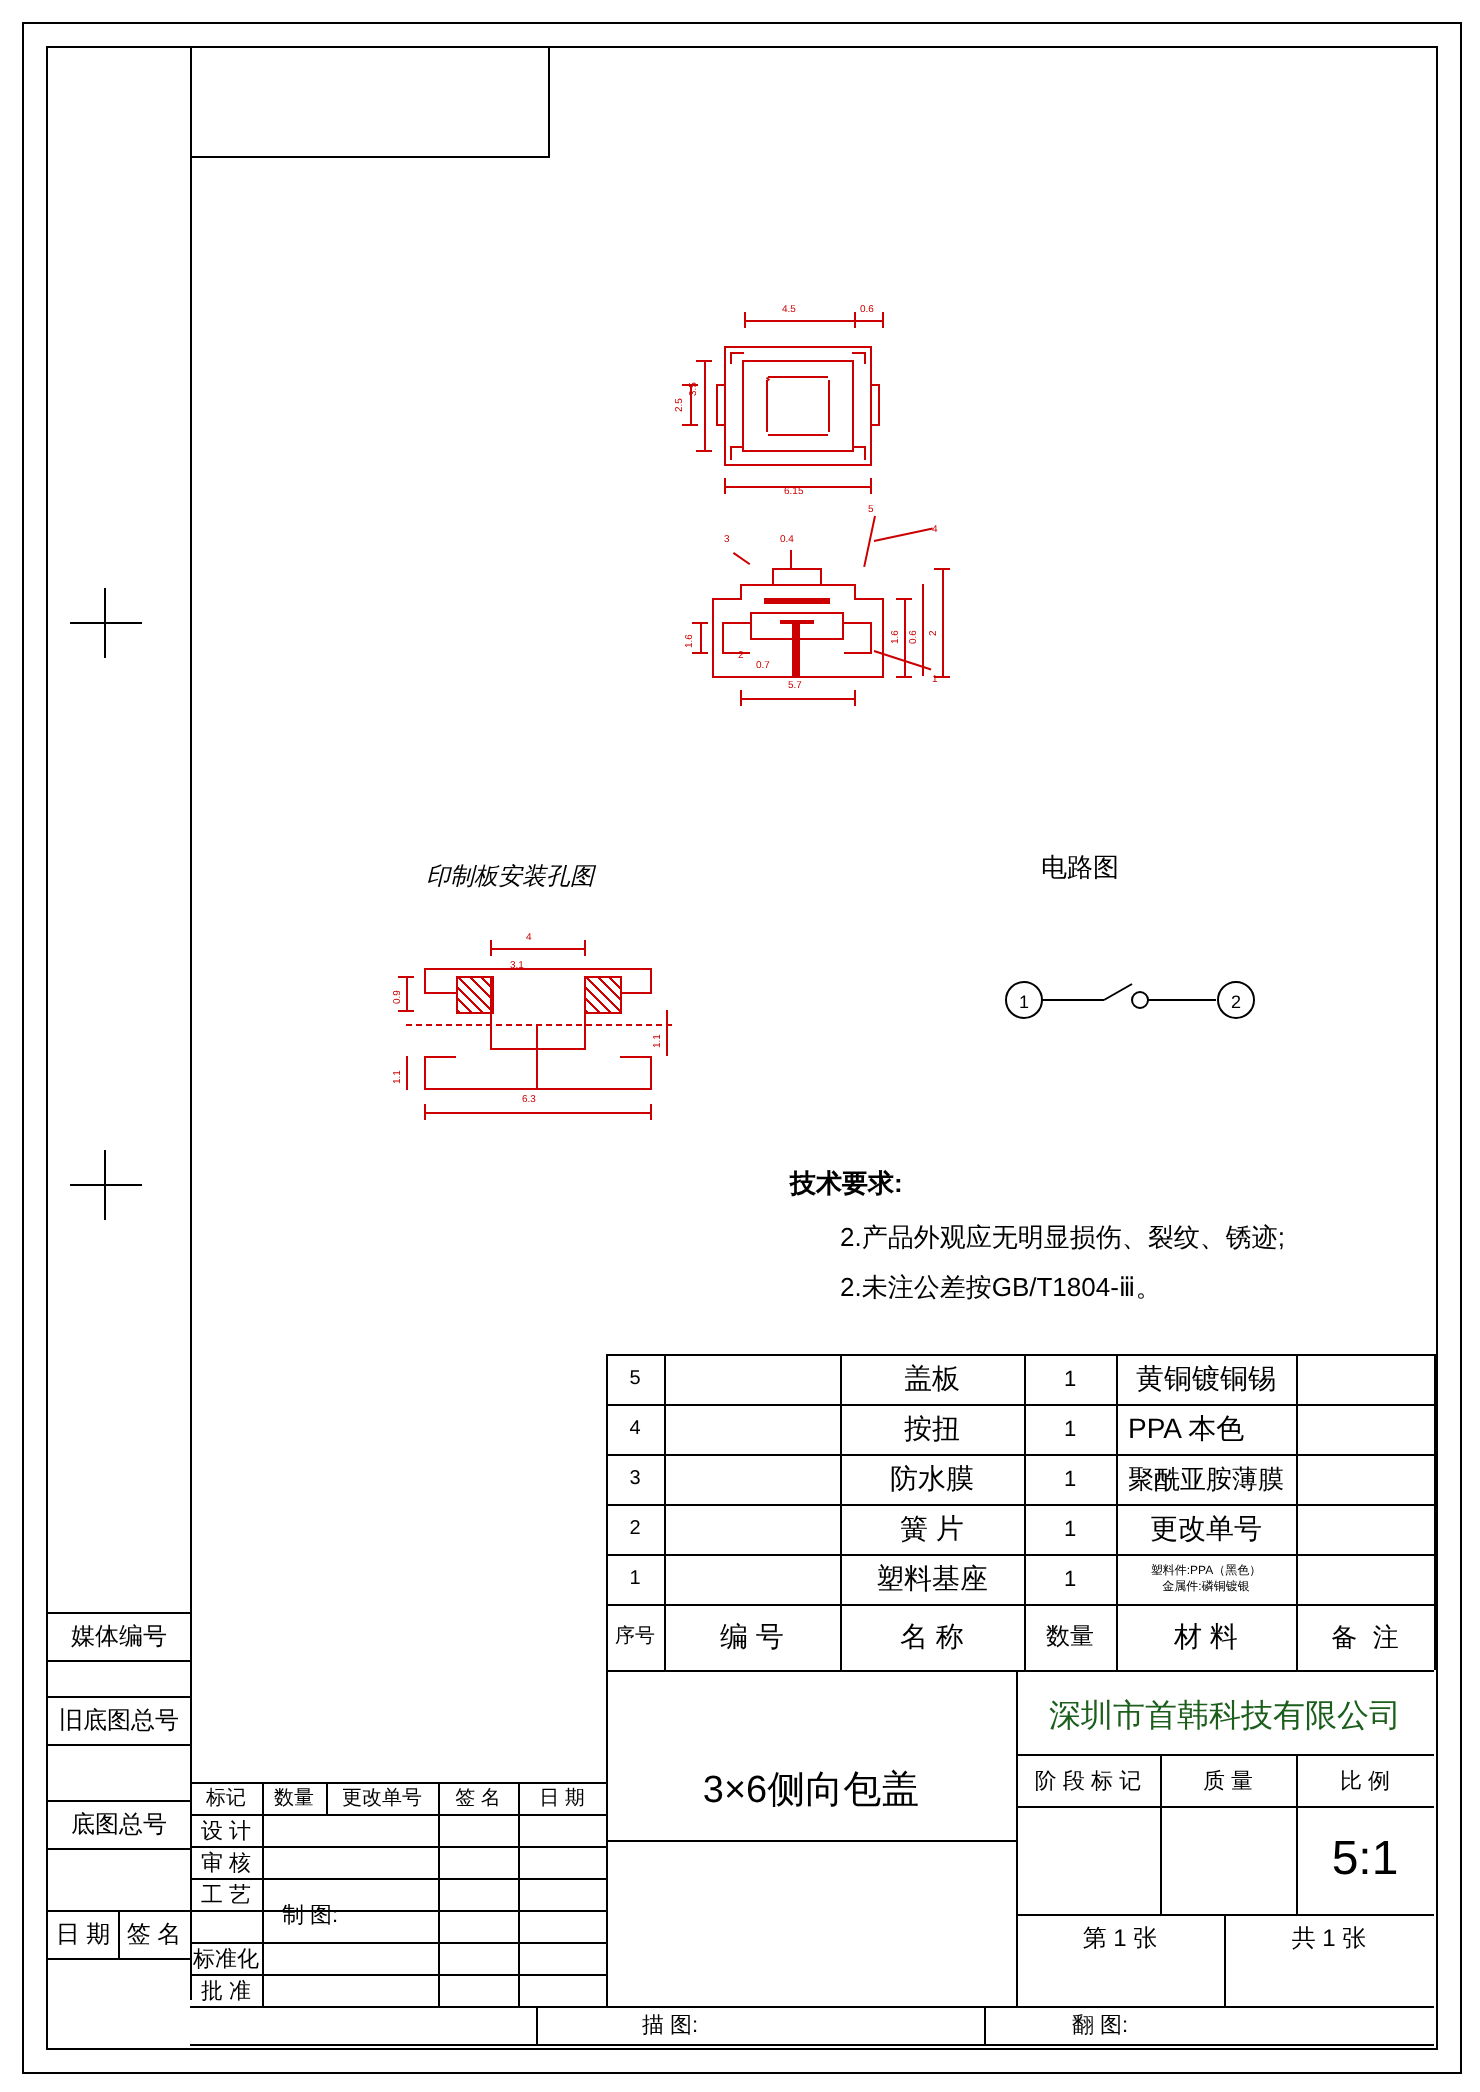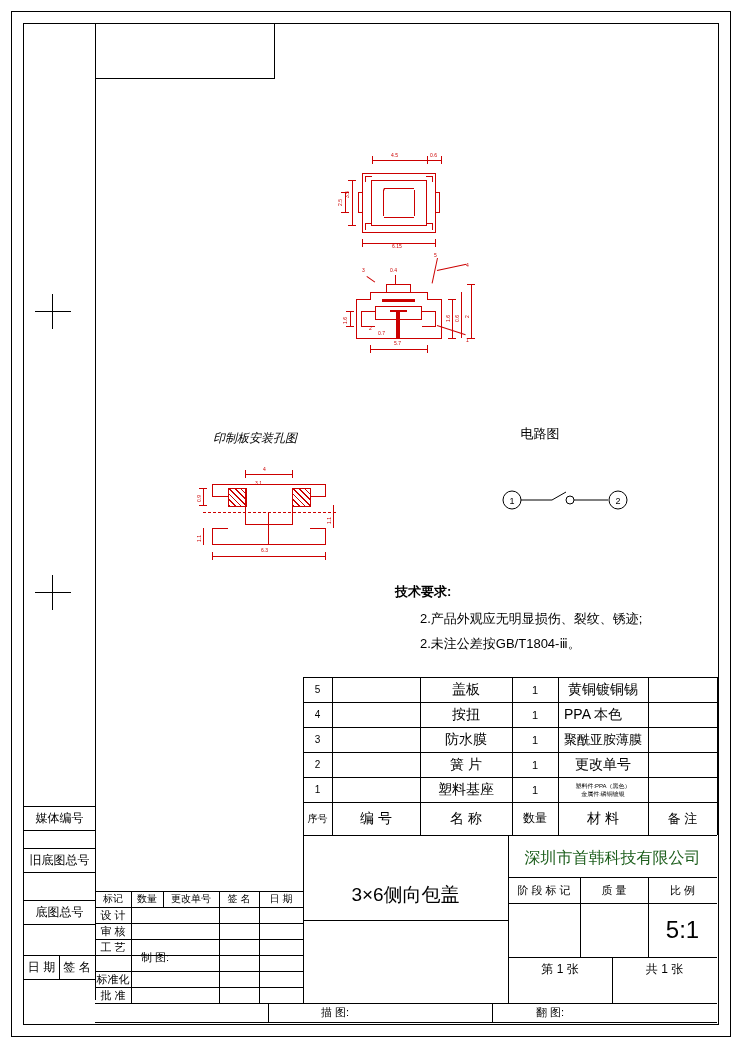--- a/index.html
+++ b/index.html
@@ -255,21 +255,21 @@
     <div class="cell" style="left:420px;top:777px;width:92px;height:25px;font-size:14px;">塑料基座</div>
     <div class="cell" style="left:512px;top:777px;width:46px;height:25px;font-size:11px;">1</div>
     <div class="cell" style="left:558px;top:777px;width:90px;height:25px;font-size:6px;line-height:8px;white-space:pre-line;text-align:center;">塑料件:PPA（黑色）
 金属件:磷铜镀银</div>
 
     <div class="cell" style="left:303px;top:802px;width:29px;height:33px;font-size:10px;line-height:11px;white-space:pre-line;flex-direction:column;">序号</div>
     <div class="cell" style="left:332px;top:802px;width:88px;height:33px;font-size:14px;">编  号</div>
     <div class="cell" style="left:420px;top:802px;width:92px;height:33px;font-size:14px;">名  称</div>
     <div class="cell" style="left:512px;top:802px;width:46px;height:33px;font-size:12px;">数量</div>
     <div class="cell" style="left:558px;top:802px;width:90px;height:33px;font-size:14px;">材  料</div>
-    <div class="cell" style="left:648px;top:802px;width:69px;height:33px;font-size:13px;">备  注</div>
+    <div class="cell" style="left:648px;top:802px;width:69px;height:33px;font-size:13px;font-family:Liberation Mono, monospace;">备  注</div>
   </div>
 
   <div>
 
     <div class="ln" style="left:24px;top:806px;width:71px;height:1px;"></div>
     <div class="ln" style="left:24px;top:830px;width:71px;height:1px;"></div>
     <div class="cell" style="left:24px;top:806px;width:71px;height:24px;font-size:12px;">媒体编号</div>
 
     <div class="ln" style="left:24px;top:848px;width:71px;height:1px;"></div>
     <div class="ln" style="left:24px;top:872px;width:71px;height:1px;"></div>

